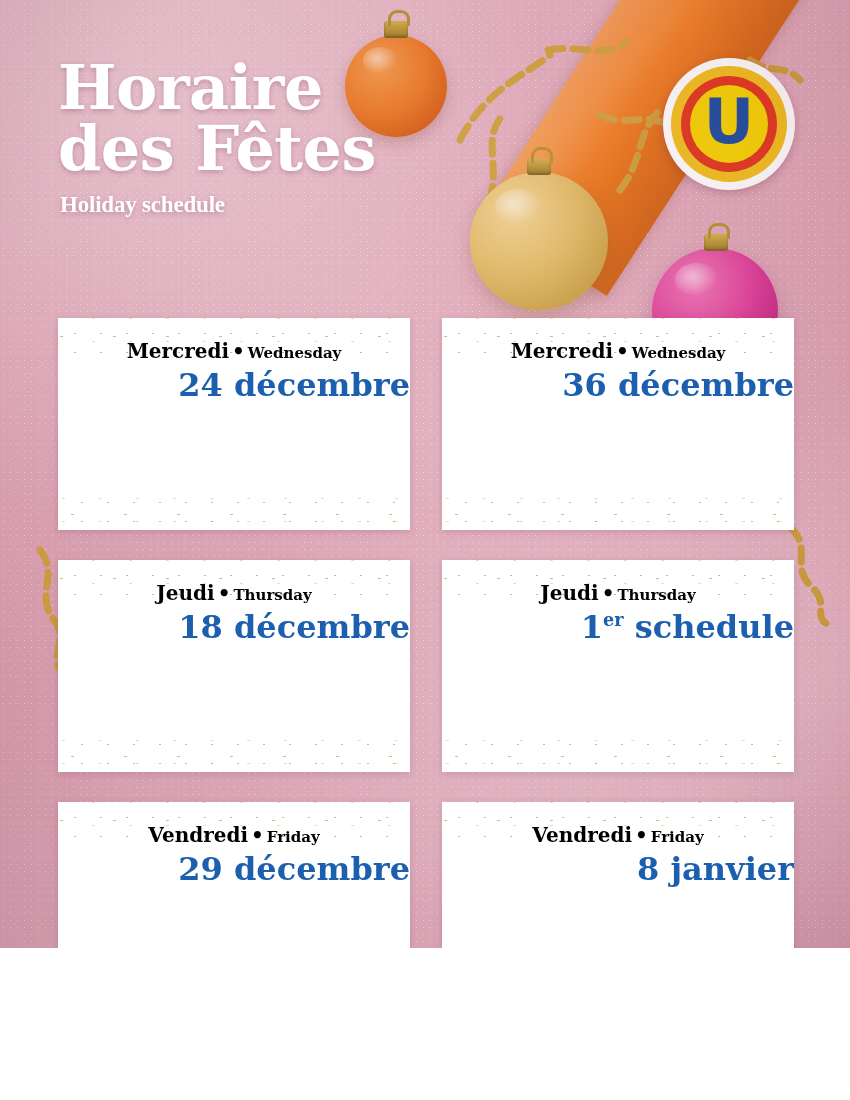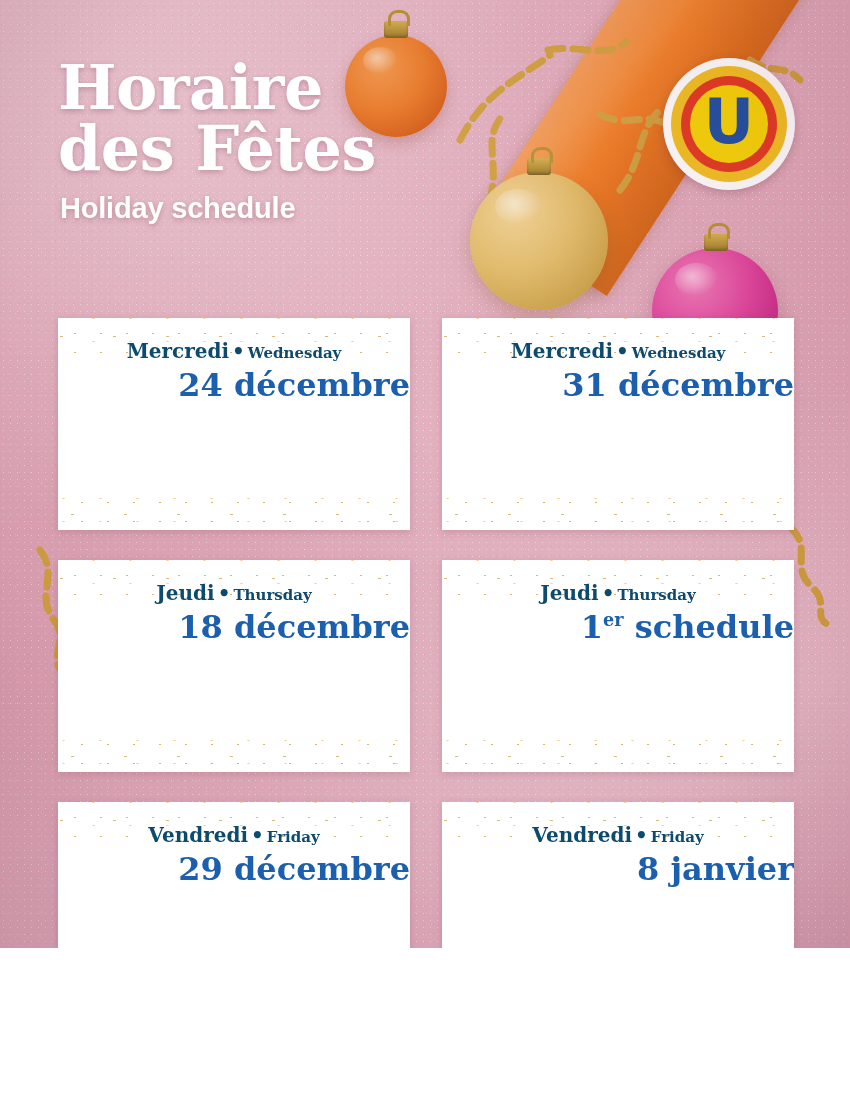--- a/index.html
+++ b/index.html
@@ -111,23 +111,23 @@
   .title-main {
     font-family: "DejaVu Serif", serif;
     font-weight: 700;
     font-size: 62px;
     line-height: 0.98;
     letter-spacing: -0.5px;
     margin: 0;
     white-space: pre-line;
   }
   .title-sub {
-    font-family: Liberation Sans, sans-serif;
-    font-weight: 700;
-    font-size: 29px;
+    font-family: Liberation Serif, serif;
+    font-weight: 700;
+    font-size: 23px;
     margin: 12px 0 16px 2px;
     letter-spacing: -0.2px;
   }
 
   
   .orn { position: absolute; border-radius: 50%; }
   .orn::after {
     content: "";
     position: absolute;
     left: 18%; top: 12%;
@@ -225,21 +225,21 @@
     background-size: 26px 19px, 37px 23px, 53px 31px;
   }
   .card::before { top: 0; background-position: 4px 6px, 17px 12px, 30px 3px; }
   .card::after  { bottom: 0; background-position: 11px 9px, 24px 3px, 41px 15px; }
 
   .card-day {
     position: relative;
     z-index: 2;
     text-align: center;
     font-family: "DejaVu Serif", serif;
-    color: #0c4a6e;
+    color: #000000;
     font-size: 20px;
     font-weight: 700;
     line-height: 1.1;
   }
   .card-day .sep {
     font-weight: 700;
     padding: 0 3px;
   }
   .card-day .en {
     font-size: 15px;
@@ -340,21 +340,21 @@
       <div class="card-day">
         <span>Mercredi</span><span class="sep">•</span><span class="en">Wednesday</span>
       </div>
       <div class="card-date">24 décembre</div>
     </div>
 
     <div class="card">
       <div class="card-day">
         <span>Mercredi</span><span class="sep">•</span><span class="en">Wednesday</span>
       </div>
-      <div class="card-date">31 décembre</div>
+      <div class="card-date">36 décembre</div>
     </div>
 
     <div class="card">
       <div class="card-day">
         <span>Jeudi</span><span class="sep">•</span><span class="en">Thursday</span>
       </div>
       <div class="card-date">18 décembre</div>
     </div>
 
     <div class="card">

